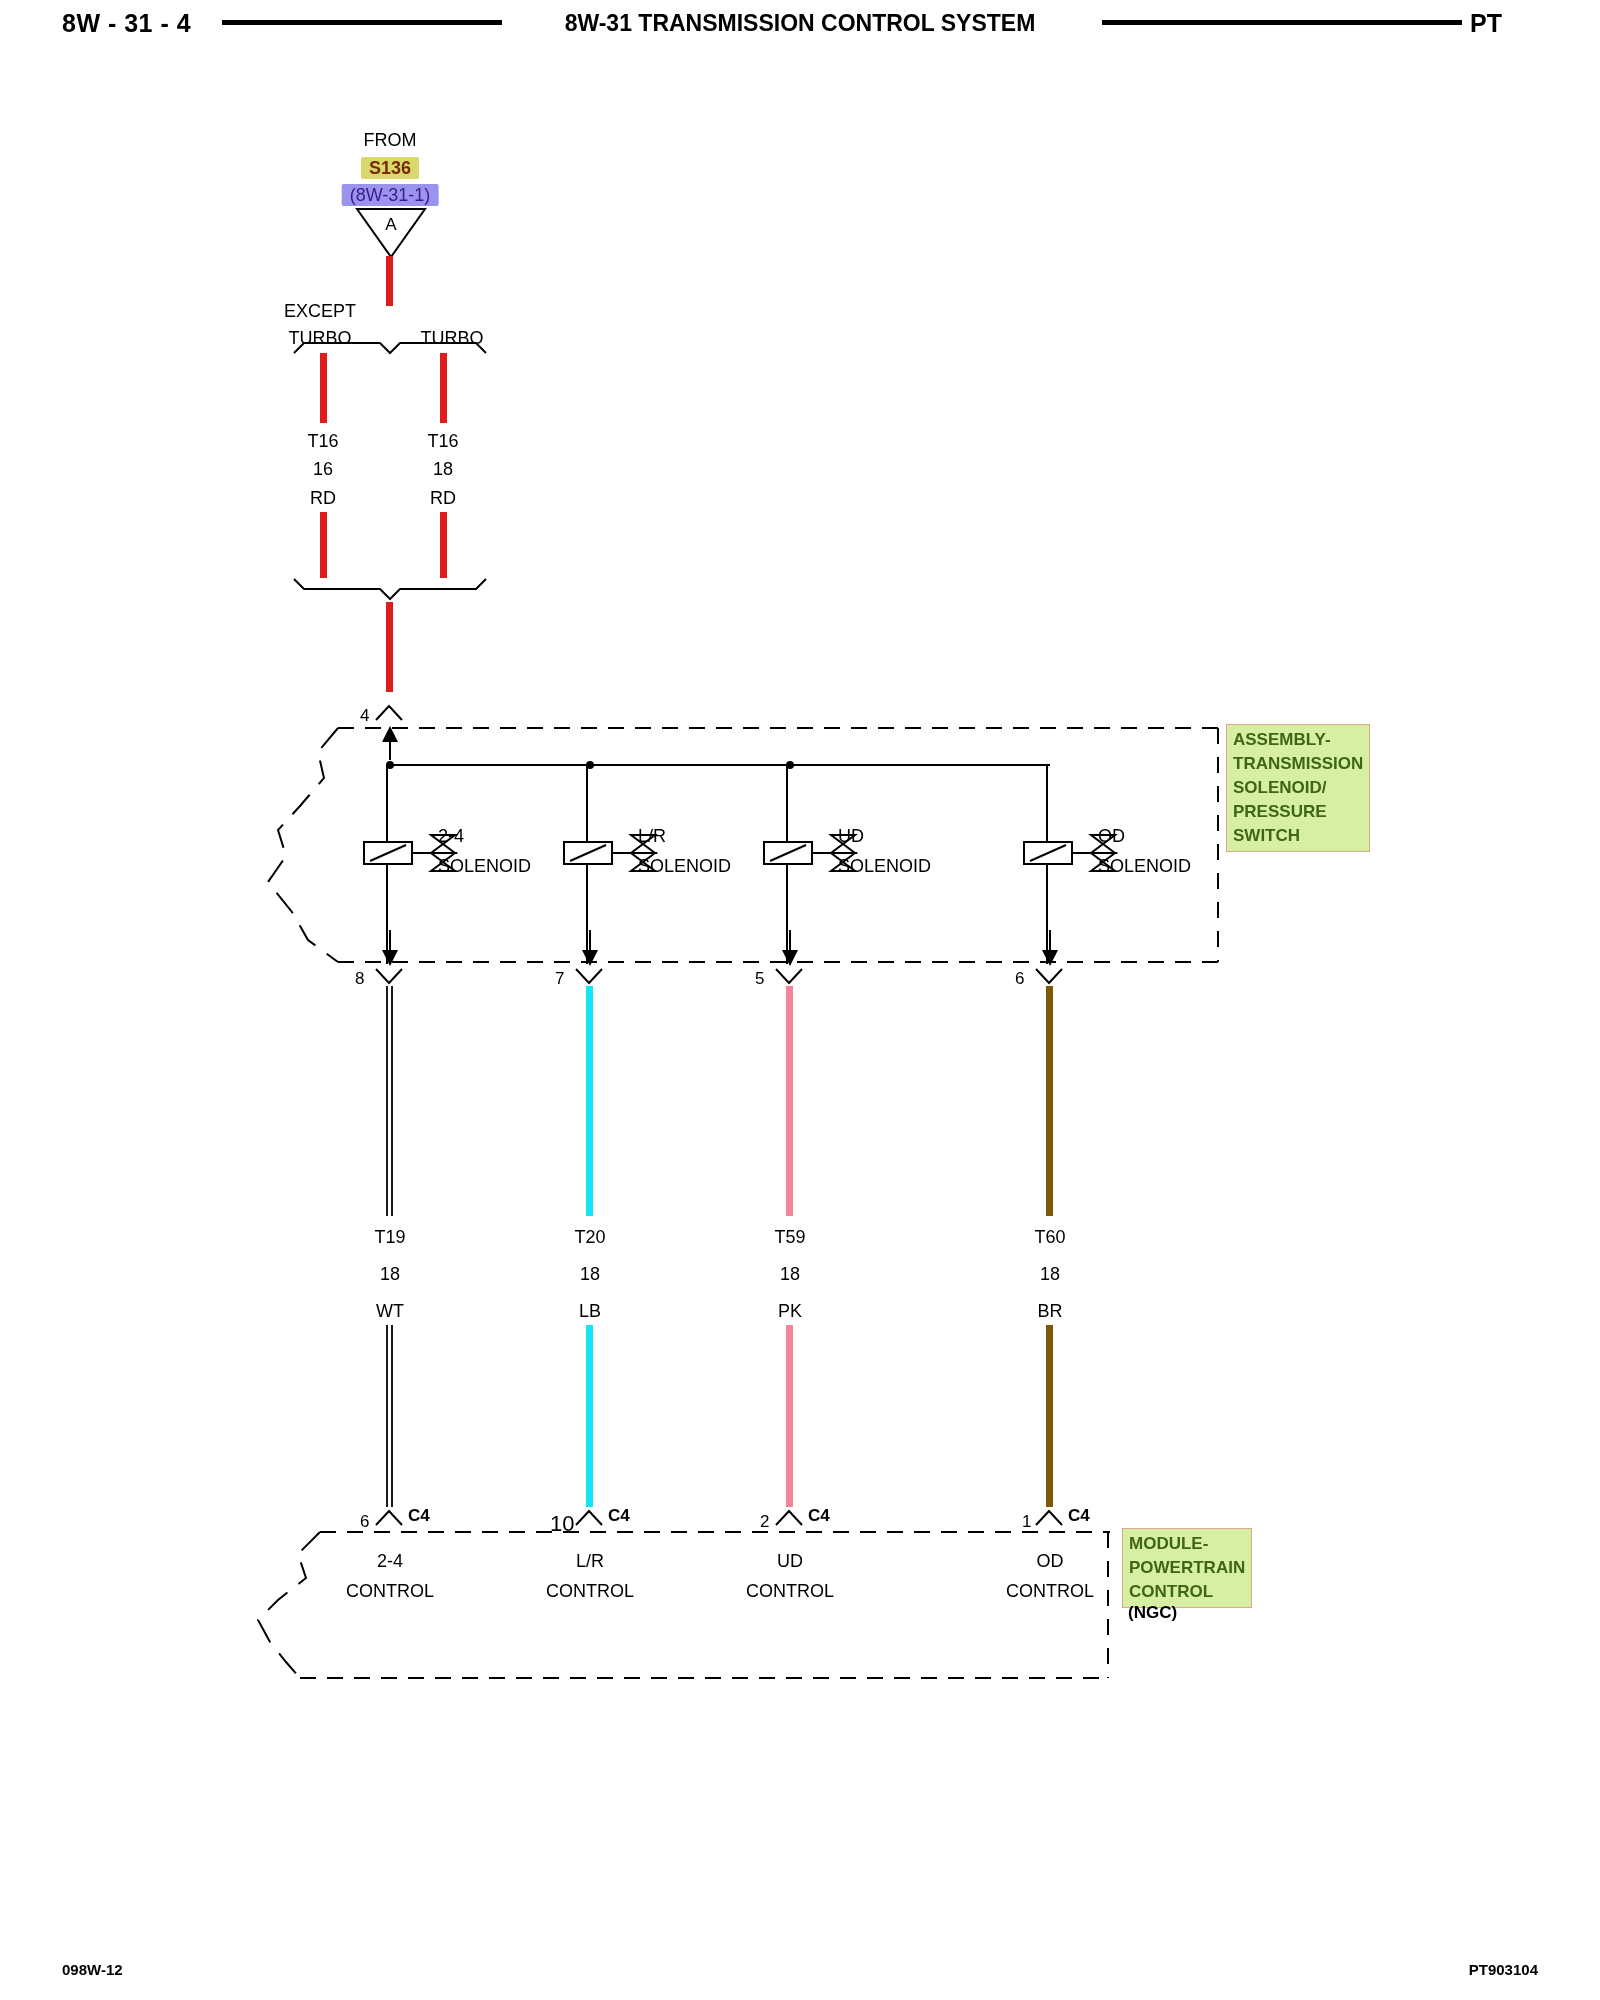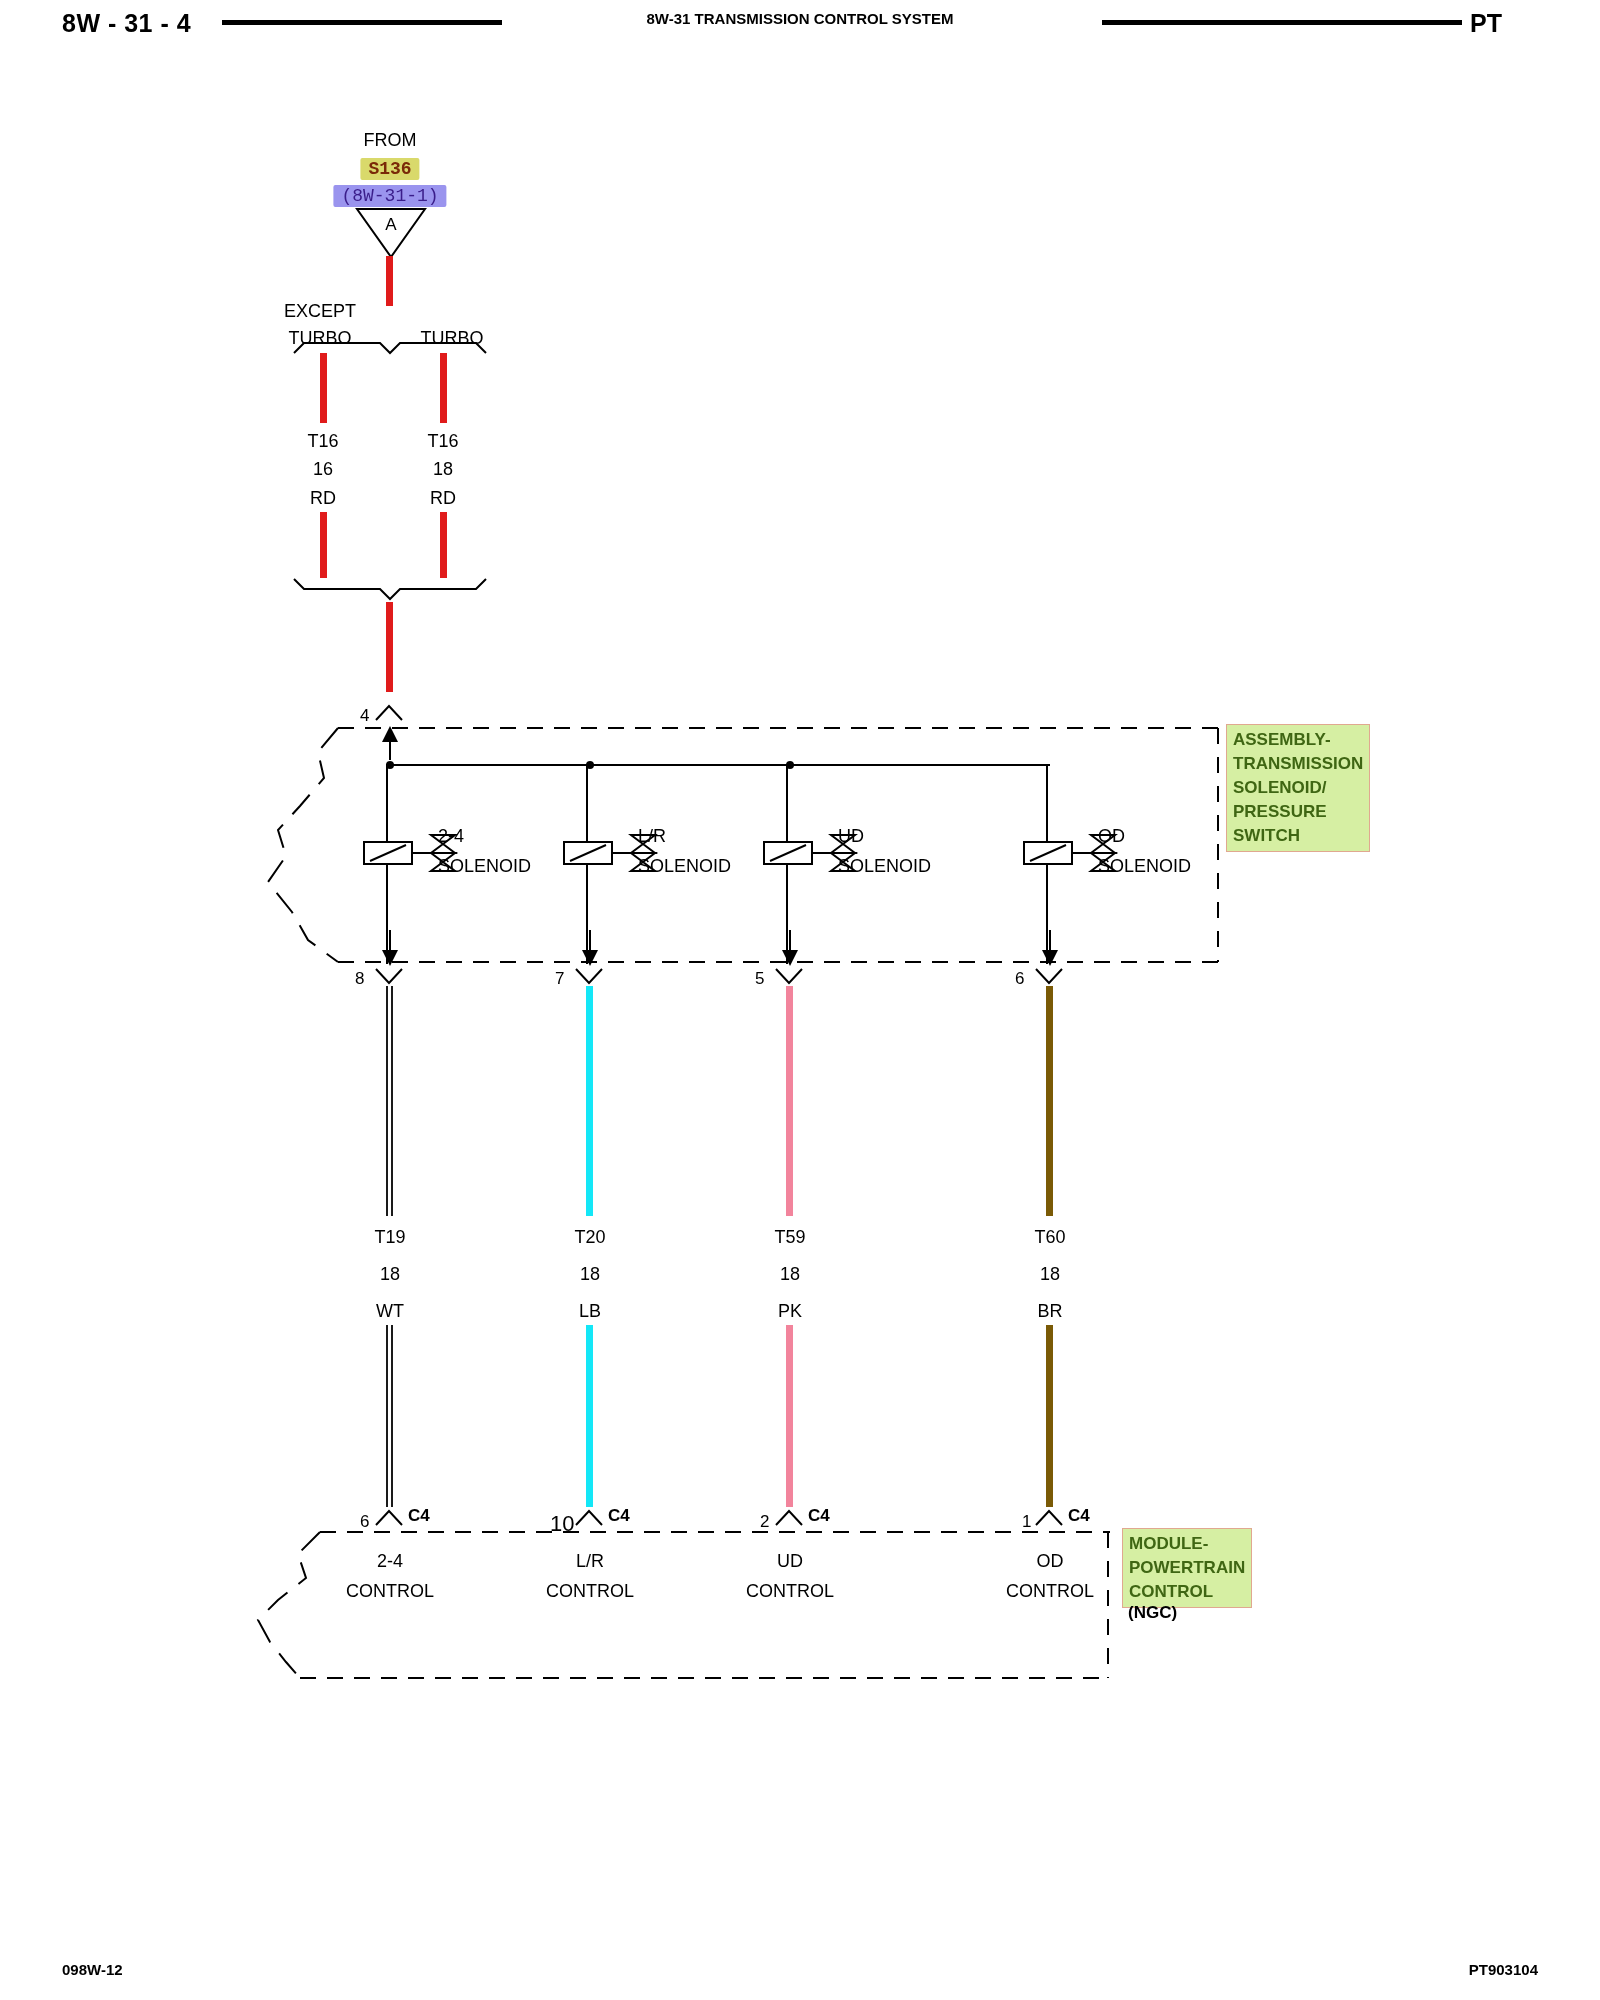--- a/index.html
+++ b/index.html
@@ -4,21 +4,21 @@
 <title>8W-31 Transmission Control System</title>
 <style>
   html,body{margin:0;padding:0;background:#ffffff;}
   body{width:1600px;height:2000px;position:relative;overflow:hidden;
        font-family:"Liberation Sans","DejaVu Sans",sans-serif;color:#000;}
 
   
   #header{position:absolute;left:0;top:0;width:1564px;height:90px;}
   .hdr-left{position:absolute;left:62px;top:9px;font-size:25px;font-weight:bold;letter-spacing:0.5px;}
   .hdr-right{position:absolute;right:62px;top:9px;font-size:25px;font-weight:bold;}
-  .hdr-title{position:absolute;left:0;top:10px;width:1600px;text-align:center;font-size:15px;font-weight:bold;}
+  .hdr-title{position:absolute;left:0;top:10px;width:1600px;text-align:center;font-size:23px;font-weight:bold;}
   .hdr-sub{position:absolute;left:0;top:48px;width:1600px;text-align:center;font-size:23px;font-weight:bold;}
   .hdr-rule{position:absolute;height:5px;background:#000;top:20px;}
   #rule-left{left:222px;width:280px;}
   #rule-right{left:1102px;width:360px;}
 
   
   .ftr{position:absolute;bottom:22px;font-size:15px;font-weight:bold;}
   #ftr-left{left:62px;}
   #ftr-right{right:62px;}
 
@@ -33,21 +33,21 @@
   .w-pk{background:#F2849C;width:7px;}
   .w-br{background:#7A5A06;width:7px;}
   .w-wt{background:#ffffff;width:7px;box-sizing:border-box;
         border-left:2px solid #1a1a1a;border-right:2px solid #1a1a1a;}
   .vln{position:absolute;background:#000;width:2px;}
   .hln{position:absolute;background:#000;height:2px;}
   .dot{position:absolute;width:8px;height:8px;border-radius:50%;background:#000;
        transform:translate(-50%,-50%);}
 
   
-  .hl{padding:1px 8px;border-radius:2px;font-family:Liberation Mono, monospace;}
+  .hl{padding:1px 8px;border-radius:2px;}
   .hl-yellow{background:#D9D96B;color:#7a2a08;font-weight:bold;}
   .hl-blue{background:#9a94ee;color:#3a1d8a;}
 
   
   .modbox{position:absolute;background:#D6EFA3;border:1px solid #E0A890;
           color:#3F6613;font-weight:bold;font-size:17px;line-height:24px;
           padding:3px 6px;white-space:nowrap;}
 
   svg{position:absolute;overflow:visible;}
   svg .s{fill:none;stroke:#000;stroke-width:2;}

